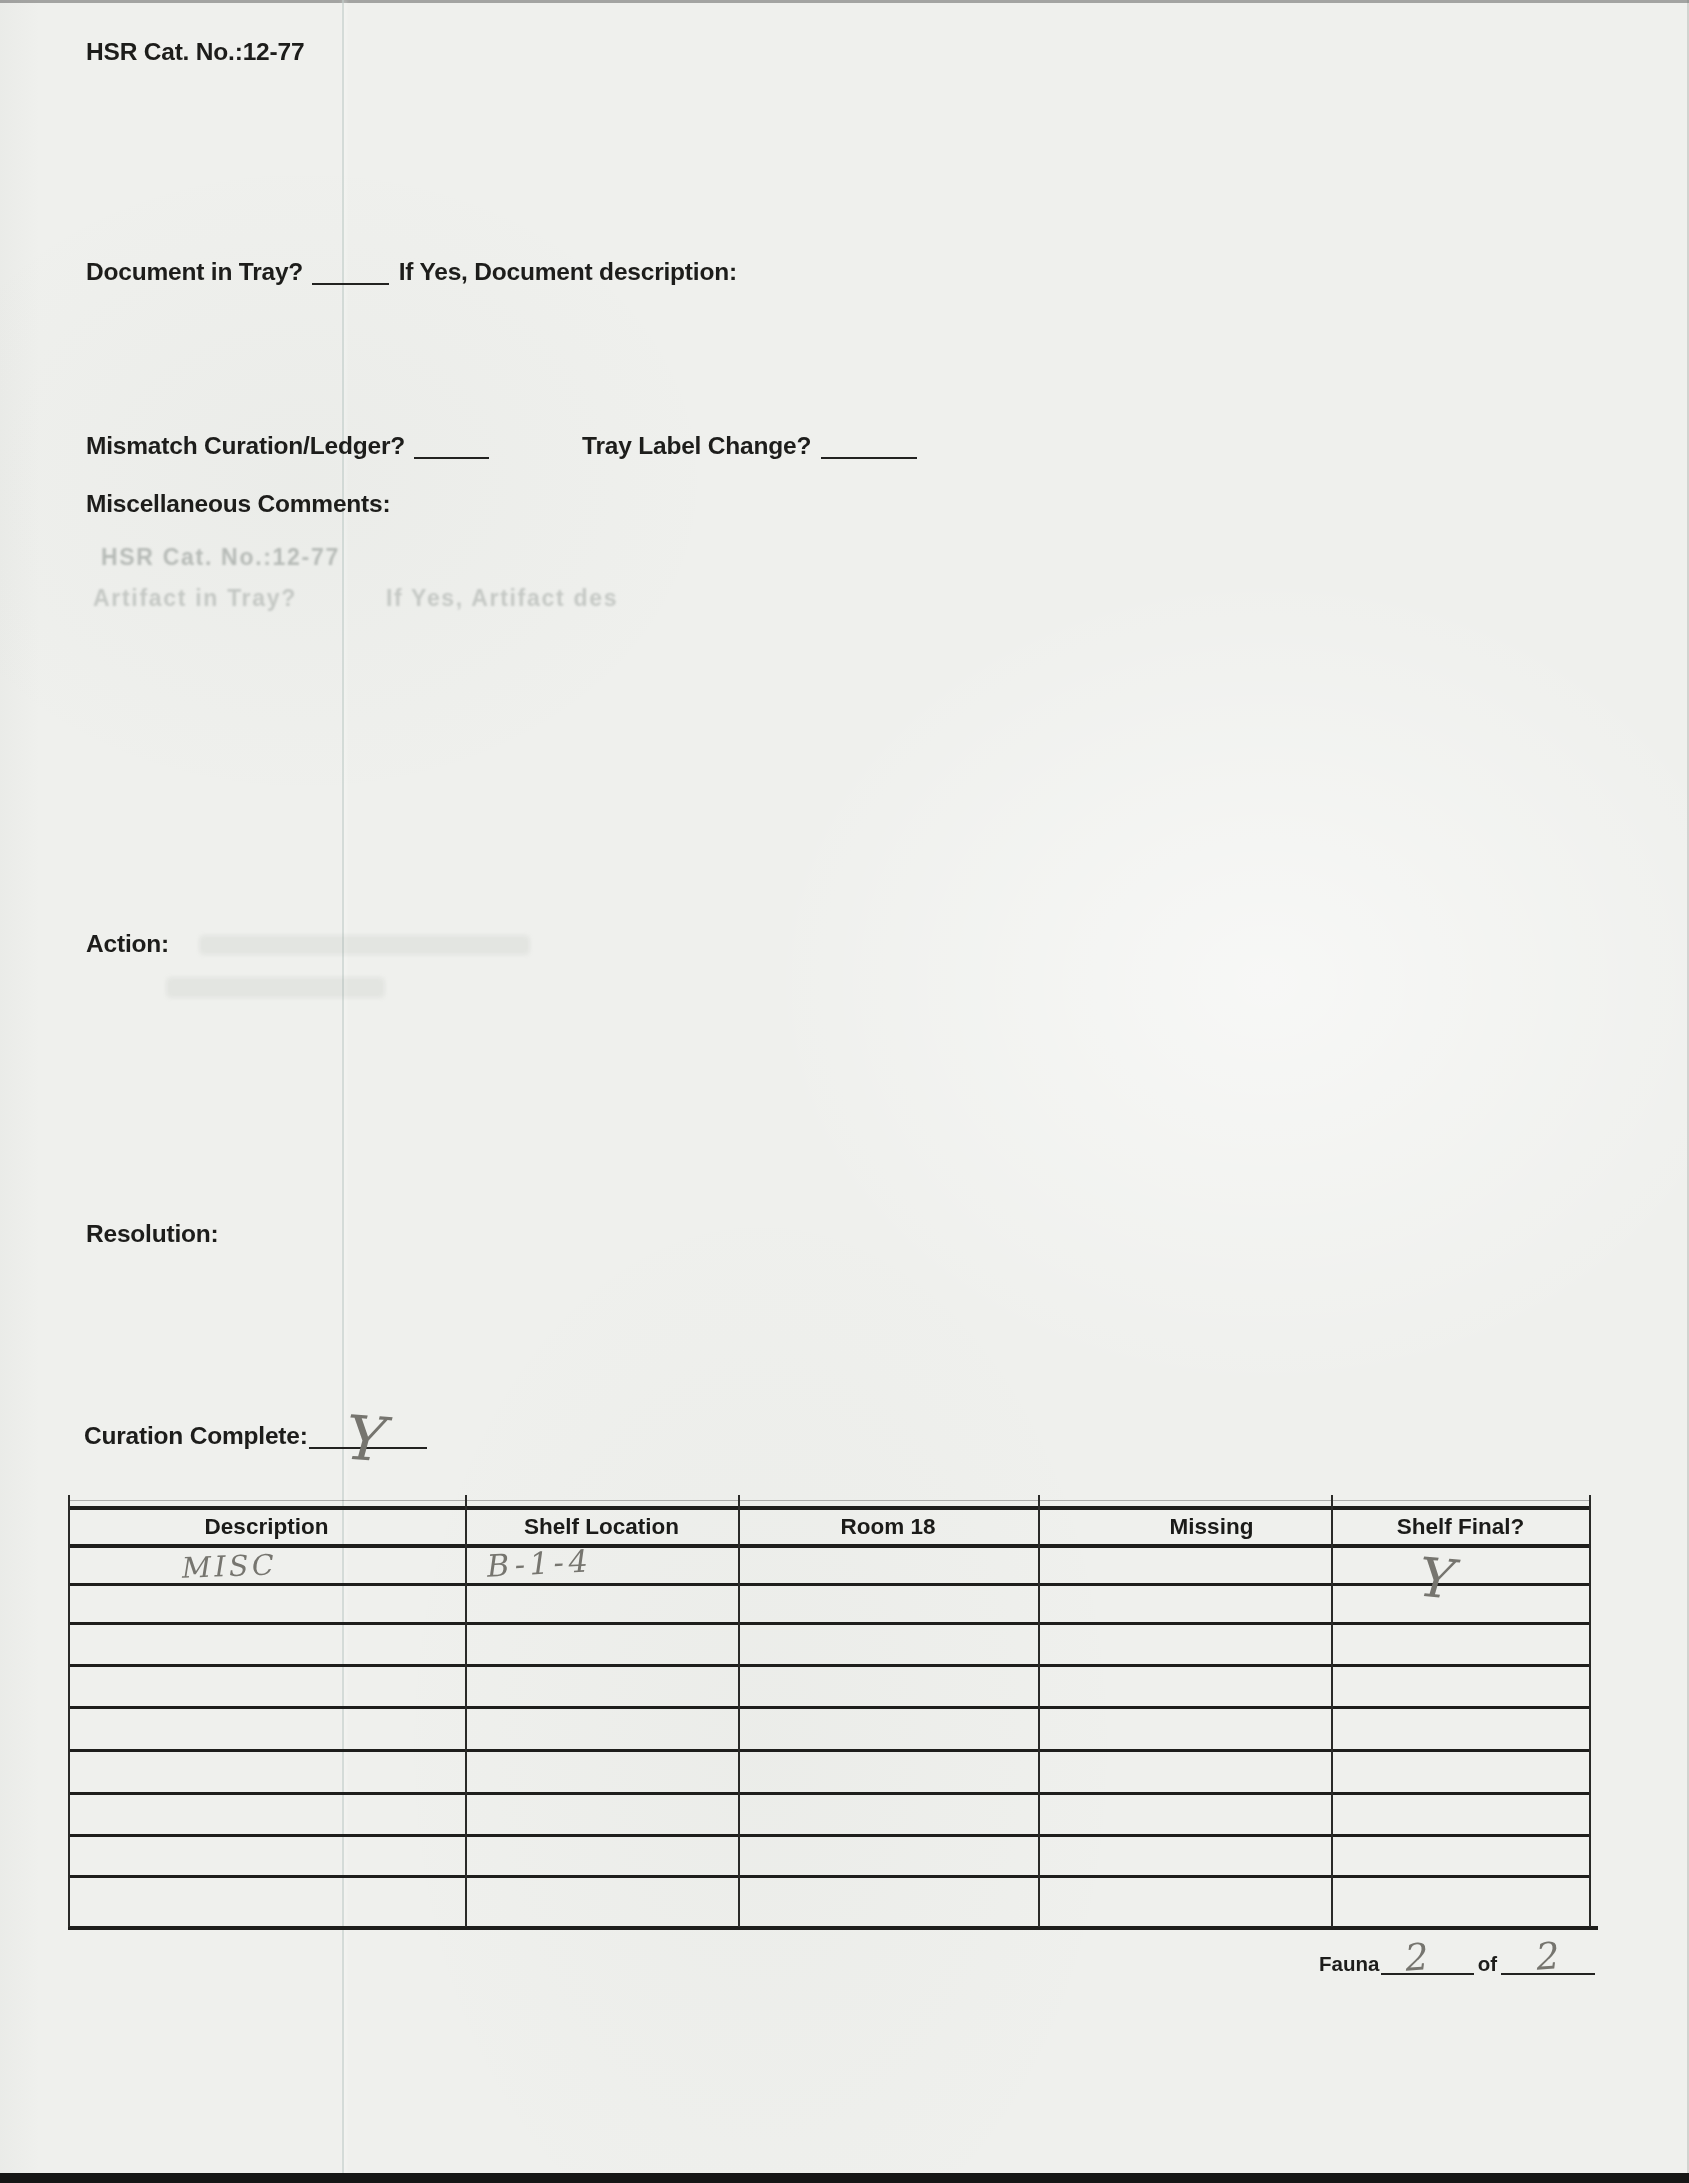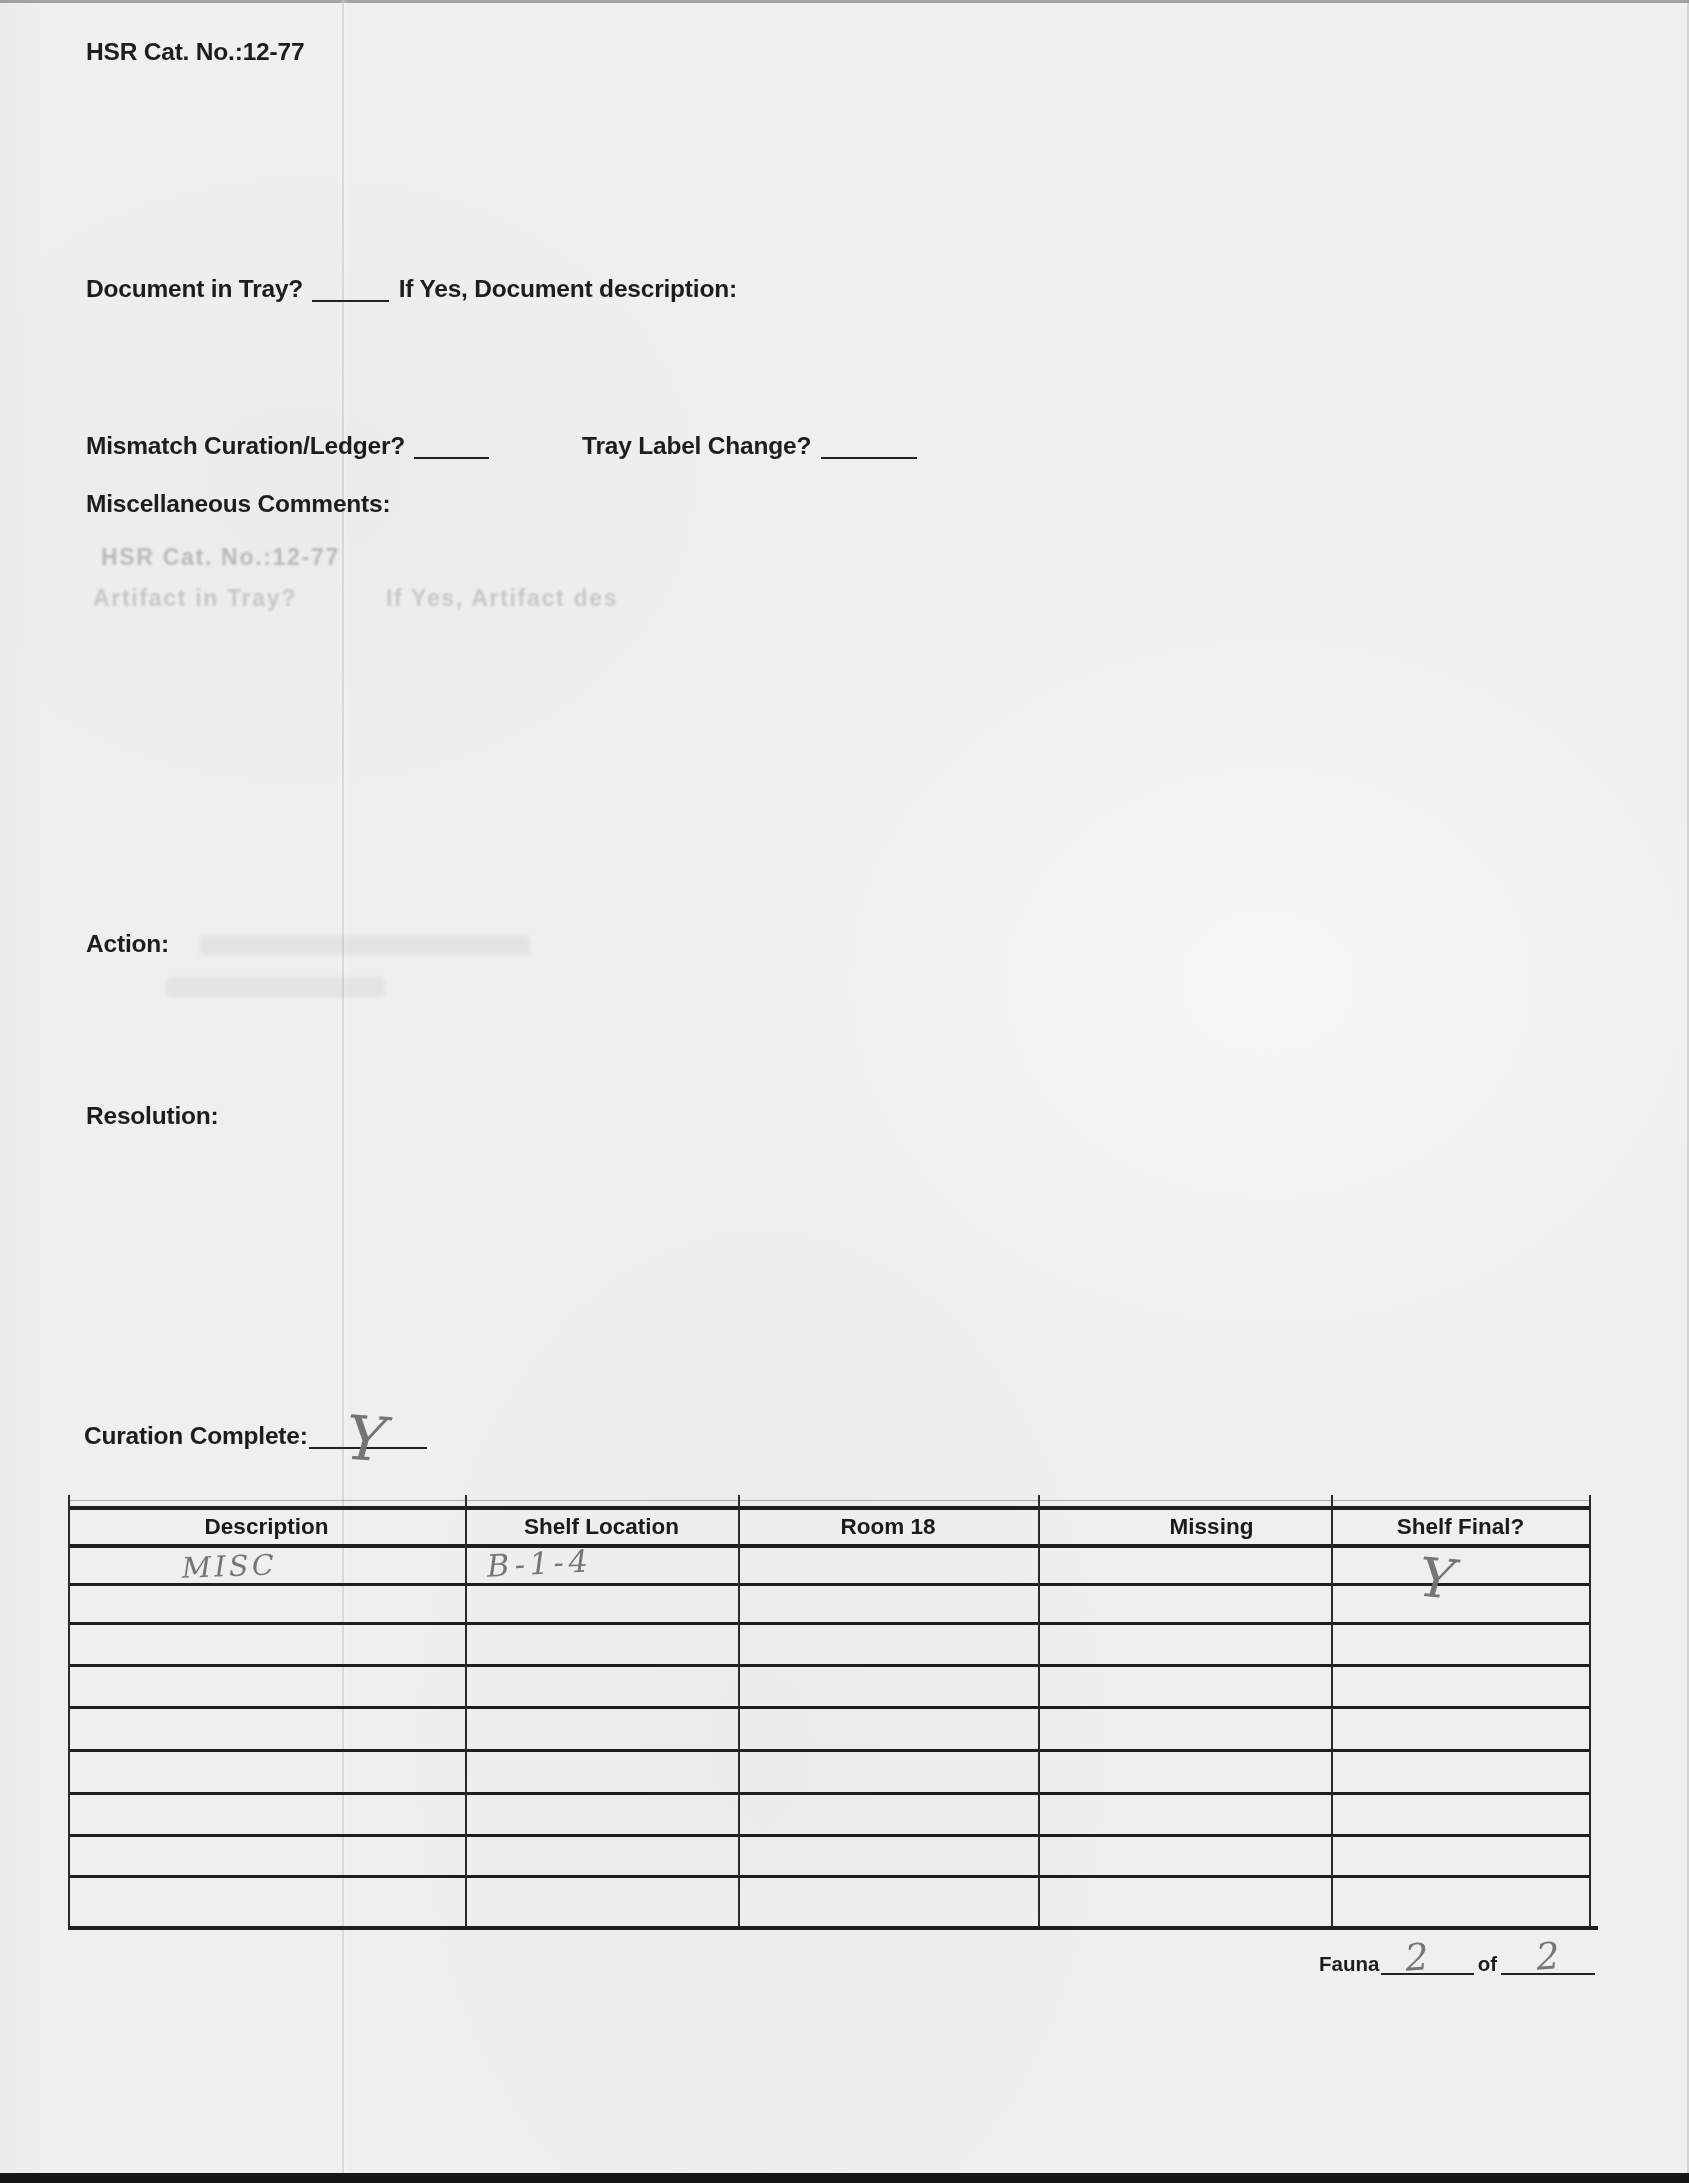--- a/index.html
+++ b/index.html
@@ -43,21 +43,21 @@
 
   <div class="top-edge"></div>
   <div class="crease" style="left:342px;"></div>
 
   <div class="line" style="left:86px;top:38px;">
     <span class="lbl">HSR Cat. No.:12-77</span>
   </div>
 
 
 
-  <div class="line" style="left:86px;top:258px;margin-top:17px;">
+  <div class="line" style="left:86px;top:258px;">
     <span class="lbl">Document in Tray?</span><span class="blank" style="width:77px;"></span><span class="lbl">If Yes, Document description:</span>
   </div>
 
   <div class="line" style="left:86px;top:432px;">
     <span class="lbl">Mismatch Curation/Ledger?</span><span class="blank" style="width:75px;"></span>
   </div>
   <div class="line" style="left:582px;top:432px;">
     <span class="lbl">Tray Label Change?</span><span class="blank" style="width:96px;"></span>
   </div>
 
@@ -67,21 +67,21 @@
 
   <div class="ghost" style="left:101px;top:544px;font-size:23px;">HSR Cat. No.:12-77</div>
   <div class="ghost" style="left:93px;top:585px;font-size:23px;opacity:0.6;">Artifact in Tray?           If Yes, Artifact des</div>
   <div class="smudge" style="left:199px;top:935px;width:331px;height:20px;"></div>
   <div class="smudge" style="left:166px;top:977px;width:219px;height:21px;"></div>
 
   <div class="line" style="left:86px;top:930px;">
     <span class="lbl">Action:</span>
   </div>
 
-  <div class="line" style="left:86px;top:1102px;">
+  <div class="line" style="left:86px;top:1220px;">
     <span class="lbl">Resolution:</span>
   </div>
 
   <div class="line" style="left:84px;top:1422px;">
     <span class="lbl">Curation Complete:</span><span class="blank" style="width:118px;margin-left:1.3px;"></span>
   </div>
   <div class="hw" style="position:absolute;left:346px;top:1403px;font-size:61px;transform:rotate(4deg);">Y</div>
 
   <div class="tbl">
     <div class="thinline"></div>

